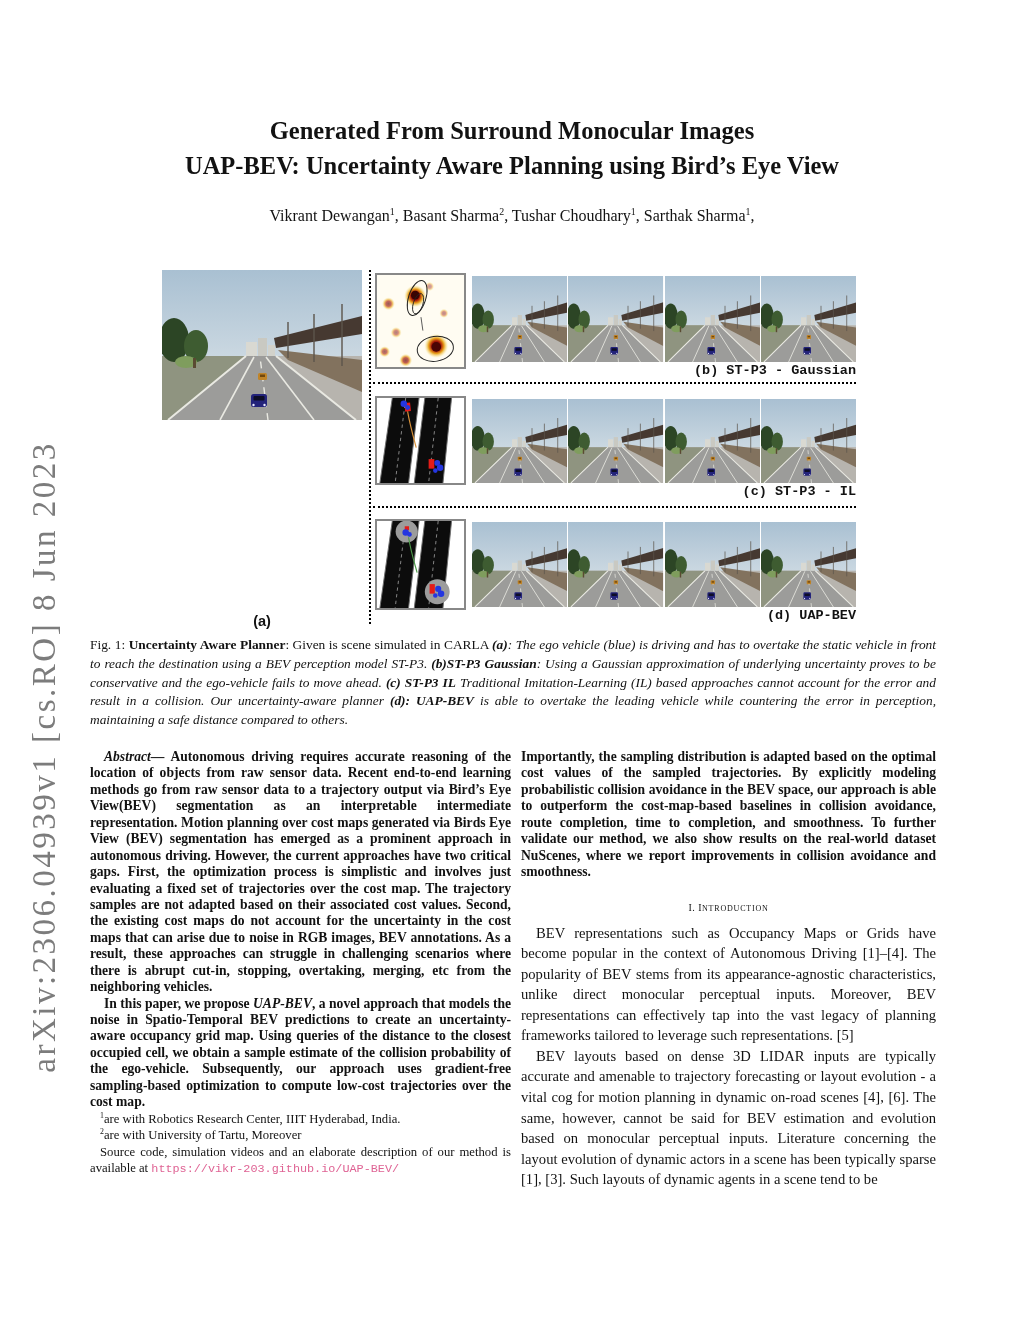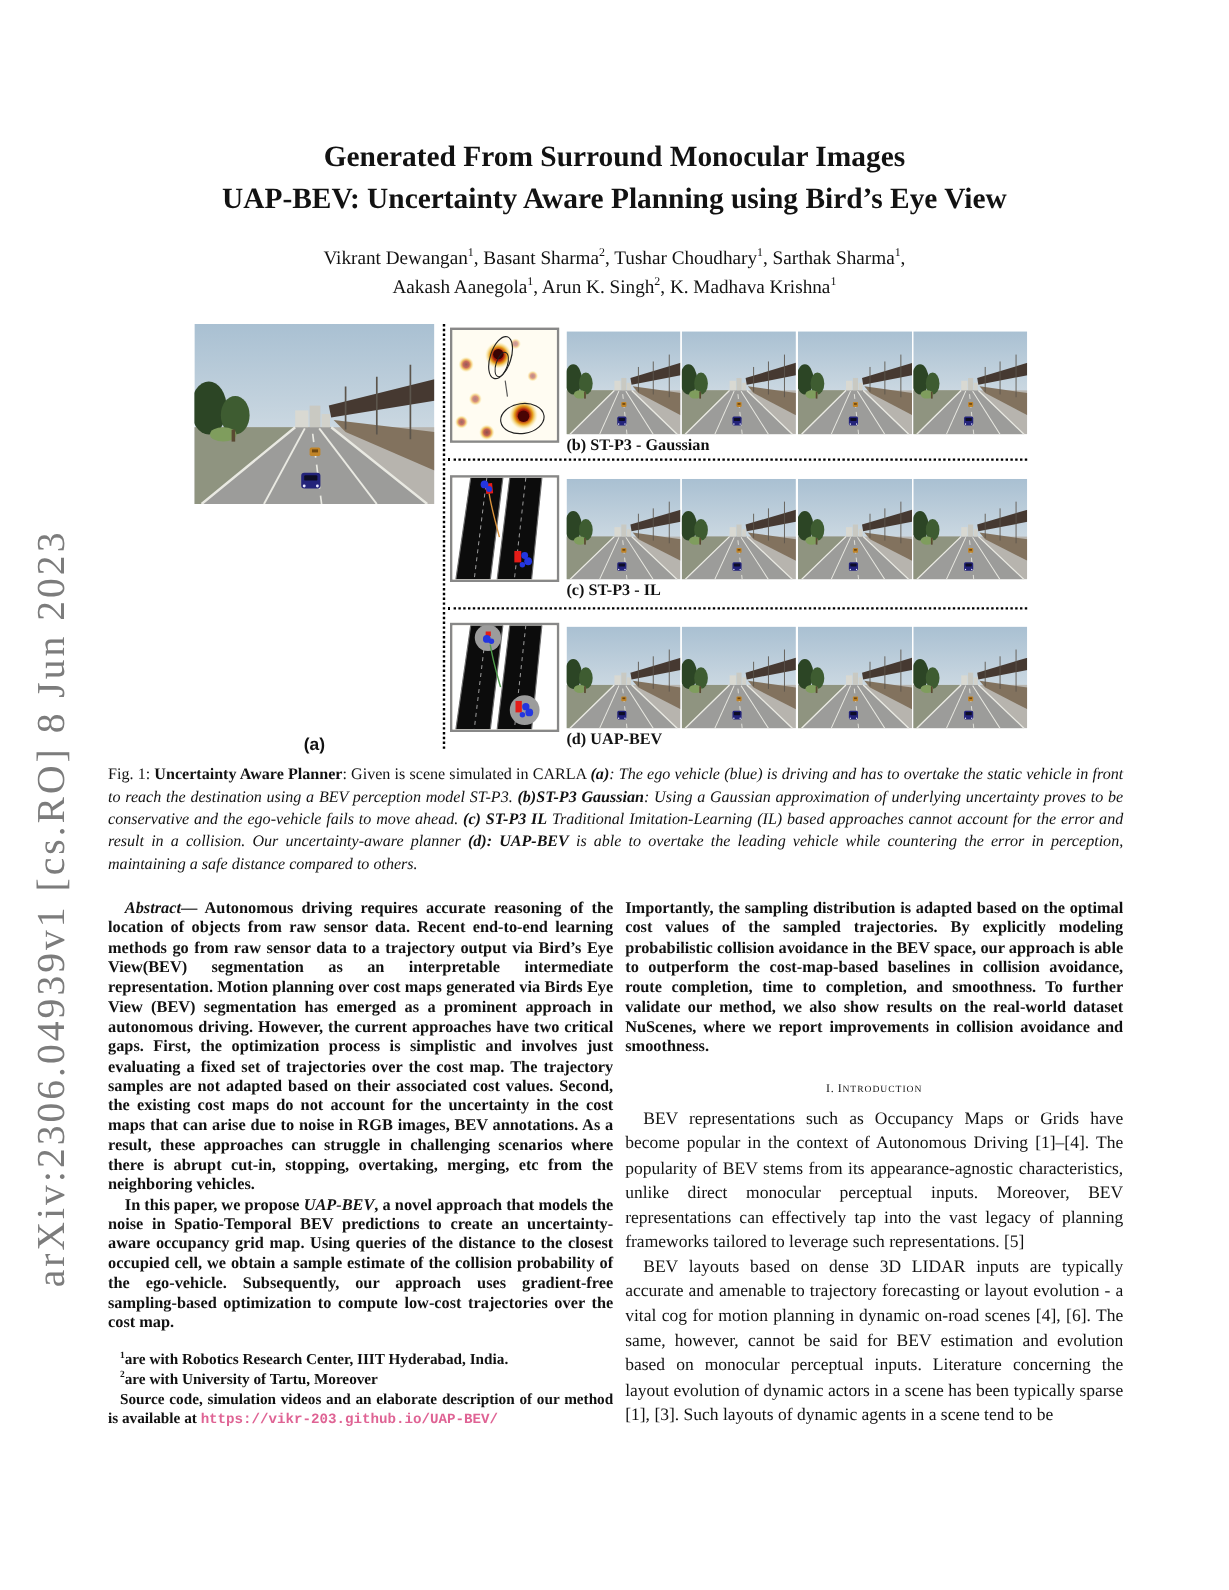--- a/index.html
+++ b/index.html
@@ -36,34 +36,34 @@
   .rowimg{position:absolute;border:2px solid #888;box-sizing:border-box;background:#fffdf4;}
   .rowimg svg{display:block;width:100%;height:100%;}
   .heat{left:215px;top:3px;width:91px;height:96px;}
   .bevc{left:215px;top:126px;width:91px;height:89px;}
   .bevd{left:215px;top:249px;width:91px;height:91px;}
   .strip{position:absolute;left:312px;width:384px;display:flex;gap:1px;}
   .strip svg{flex:1 1 0;height:100%;min-width:0;}
   .strip-b{top:6px;height:86px;}
   .strip-c{top:129px;height:84px;}
   .strip-d{top:252px;height:85px;}
-  .strip-label{position:absolute;left:312px;width:384px;text-align:left;
-      font-family:Liberation Serif, serif;font-weight:bold;font-size:13.5px;}
+  .strip-label{position:absolute;left:312px;width:384px;text-align:right;
+      font-family:Liberation Mono, monospace;font-weight:bold;font-size:13.5px;}
   .lb{top:93px;} .lc{top:214px;} .ld{top:338px;}
 
   
   .caption{position:absolute;left:90px;top:636px;width:846px;font-size:13.4px;
       line-height:1.405;text-align:justify;}
 
   
   .col{position:absolute;top:749px;text-align:justify;}
   .col-left{left:90px;width:421px;}
   .col-right{left:521px;width:415px;}
   .abs{font-weight:bold;font-size:13.6px;line-height:1.21;margin:0;text-indent:14px;}
-  .footnotes{margin-top:14px;font-size:12.7px;line-height:1.3;font-weight:bold;}
+  .footnotes{font-size:12.7px;line-height:1.3;font-weight:normal;}
   .fn{margin:0;text-indent:10px;text-align:justify;}
   .intro-h{font-size:10px;font-weight:normal;text-align:center;margin:21px 0 10px 0;
       letter-spacing:0.5px;}
   .bodyp{font-size:14.6px;line-height:1.41;margin:0;text-indent:15px;}
 
   
   .seg-b{font-weight:bold;}
   .seg-i{font-style:italic;}
   .seg-sc{font-size:0.8em;letter-spacing:0.8px;}
   .seg-mono{font-family:"Liberation Mono",monospace;color:#df6394;font-size:0.93em;}
@@ -184,21 +184,20 @@
   </defs>
 </svg>
 
 <div class="arxiv-side">arXiv:2306.04939v1  [cs.RO]  8 Jun 2023</div>
 
 <div class="header">
   <div class="title-line">Generated From Surround Monocular Images</div>
   <div class="title-line">UAP-BEV: Uncertainty Aware Planning using Bird’s Eye View</div>
   <div class="authors">
     <div><span>Vikrant Dewangan</span><sup>1</sup><span>, Basant Sharma</span><sup>2</sup><span>, Tushar Choudhary</span><sup>1</sup><span>, Sarthak Sharma</span><sup>1</sup><span>,</span></div>
-    <div><span>Aakash Aanegola</span><sup>1</sup><span>, Arun K. Singh</span><sup>2</sup><span>, K. Madhava Krishna</span><sup>1</sup></div>
   </div>
 </div>
 
 <div class="fig">
   <svg class="pa-cam" viewBox="0 0 200 150" preserveAspectRatio="none">
       <use href="#roadScene"></use>
     </svg>
 
   <div class="label-a">(a)</div>
 

